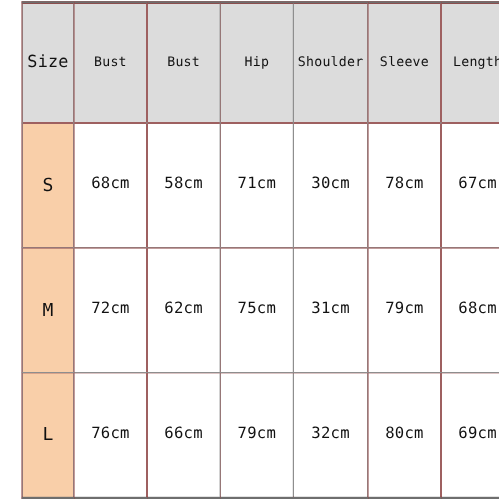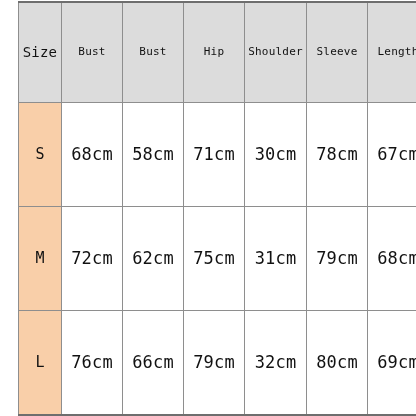--- a/index.html
+++ b/index.html
@@ -47,21 +47,21 @@
     font-size: 11px;
   }
 
   #size-chart thead th.col-size {
     font-size: 14px;
   }
 
   #size-chart tbody td {
     height: 103px;
     background: #ffffff;
-    font-size: 17px;
+    font-size: 13px;
   }
 
   #size-chart tbody td.size-cell {
     background: #f9cfa9;
     font-size: 15px;
   }
 
   #size-chart tbody tr:last-child td {
     border-bottom: 2px solid #6e6e6e;
   }

